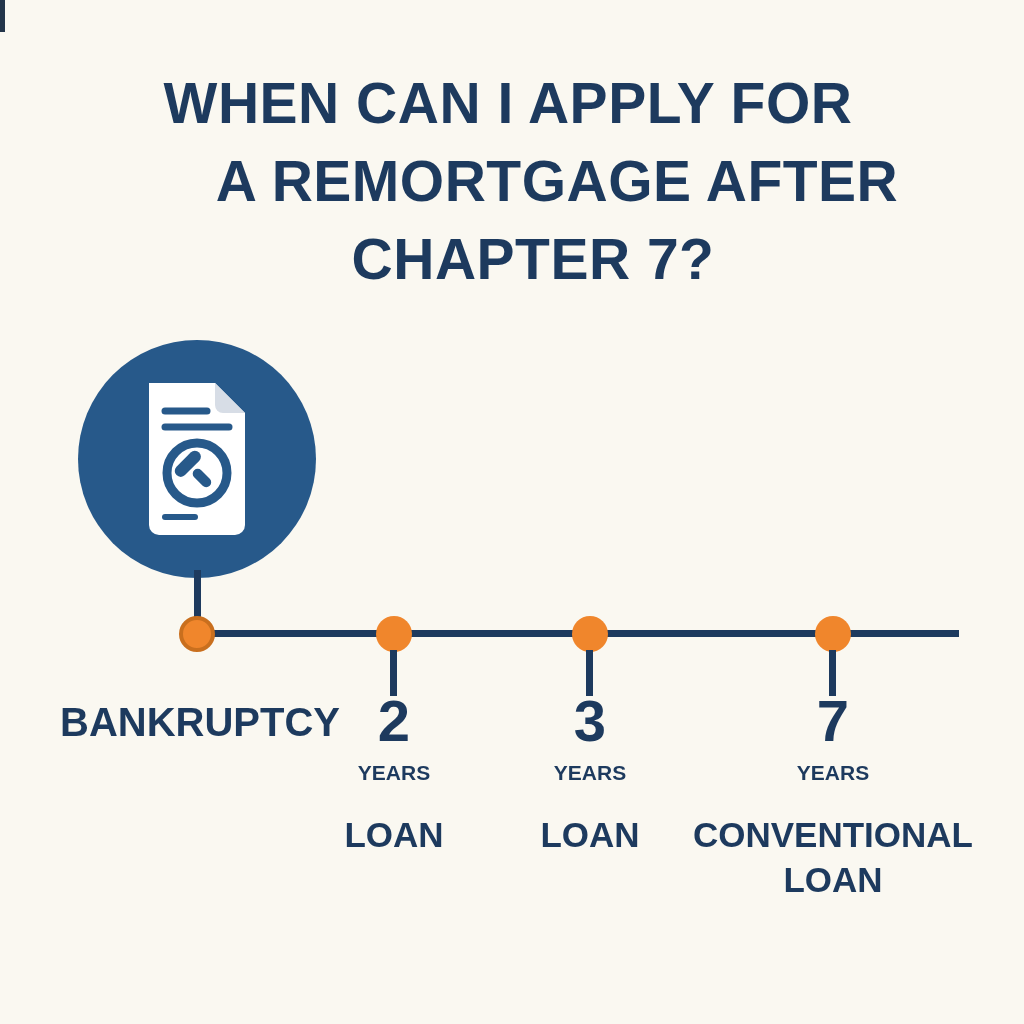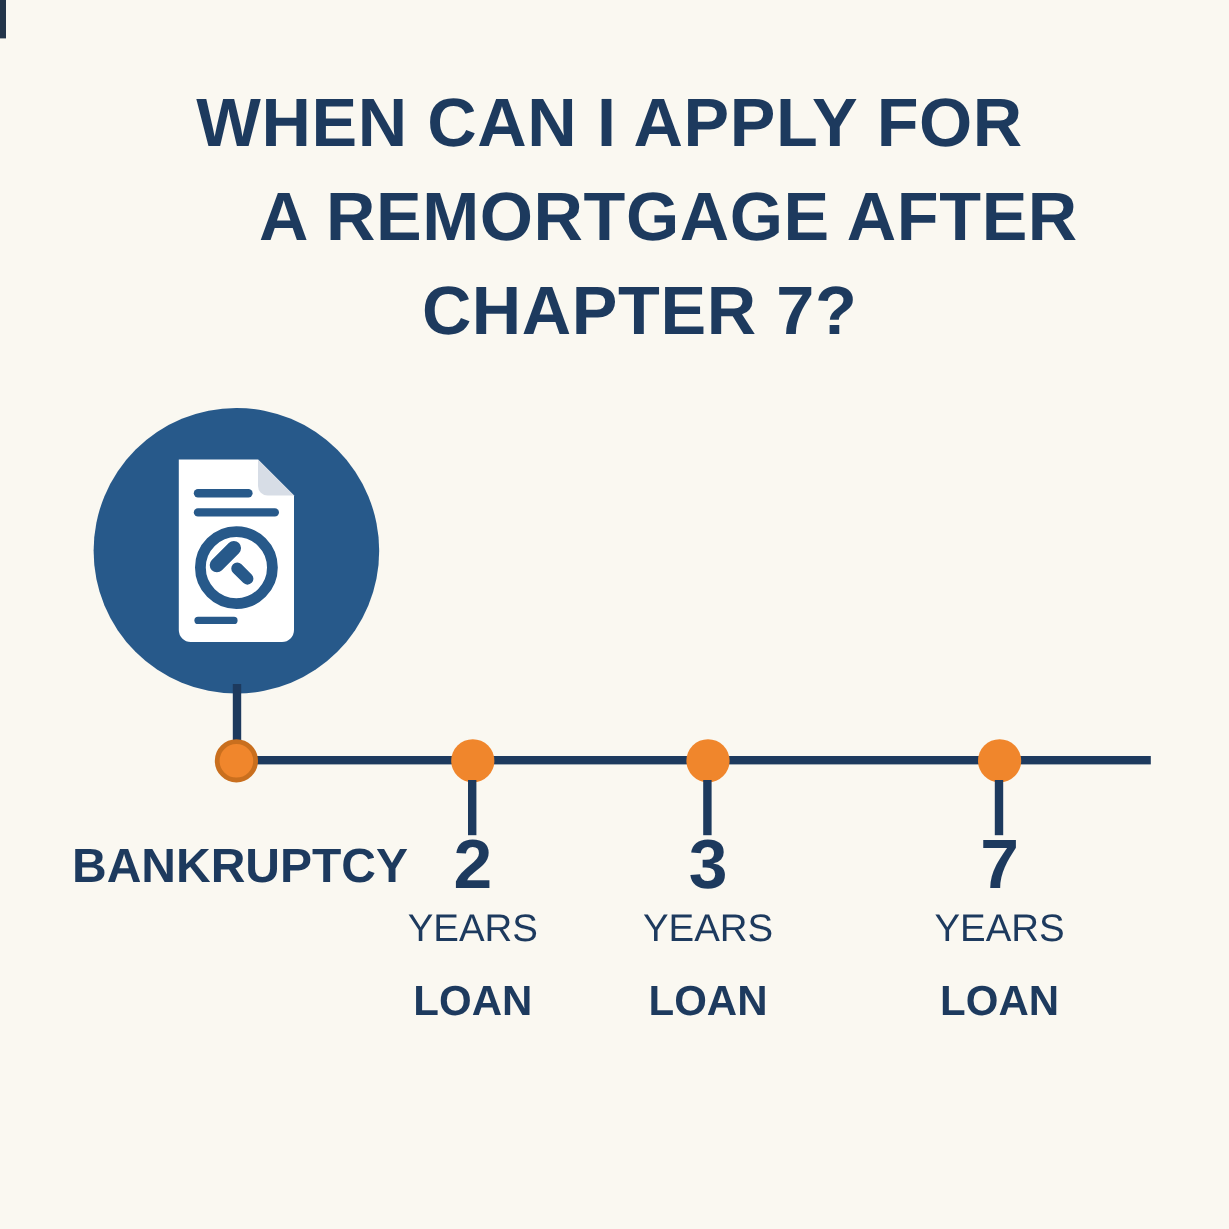--- a/index.html
+++ b/index.html
@@ -79,21 +79,21 @@
     text-align:right;font-weight:800;font-size:40px;line-height:40px;
     color:var(--navy);
   }
   .milestone{
     position:absolute;top:692px;text-align:center;color:var(--navy);
   }
   .milestone.m0{left:294px;width:200px;}
   .milestone.m1{left:490px;width:200px;}
   .milestone.m2{left:663px;width:340px;}
   .milestone .num{font-weight:800;font-size:58px;line-height:58px;}
-  .milestone .unit{font-weight:400;font-size:32px;line-height:34px;margin-top:6px;}
+  .milestone .unit{font-weight:700;font-size:21px;line-height:34px;margin-top:6px;}
   .milestone .loan{font-weight:800;font-size:35px;line-height:45px;margin-top:22px;}
 </style>
 </head>
 <body>
 
 <div class="stage">
 
   <div class="corner-mark"></div>
 
   <div class="title">
@@ -149,17 +149,18 @@
     <div class="unit">YEARS</div>
     <div class="loan">
       <div>LOAN</div>
     </div>
   </div>
 
   <div class="milestone m2">
     <div class="num">7</div>
     <div class="unit">YEARS</div>
     <div class="loan">
+      <div>CONVENTIONAL</div>
       <div>LOAN</div>
     </div>
   </div>
 
 </div>
 
 </body></html>

